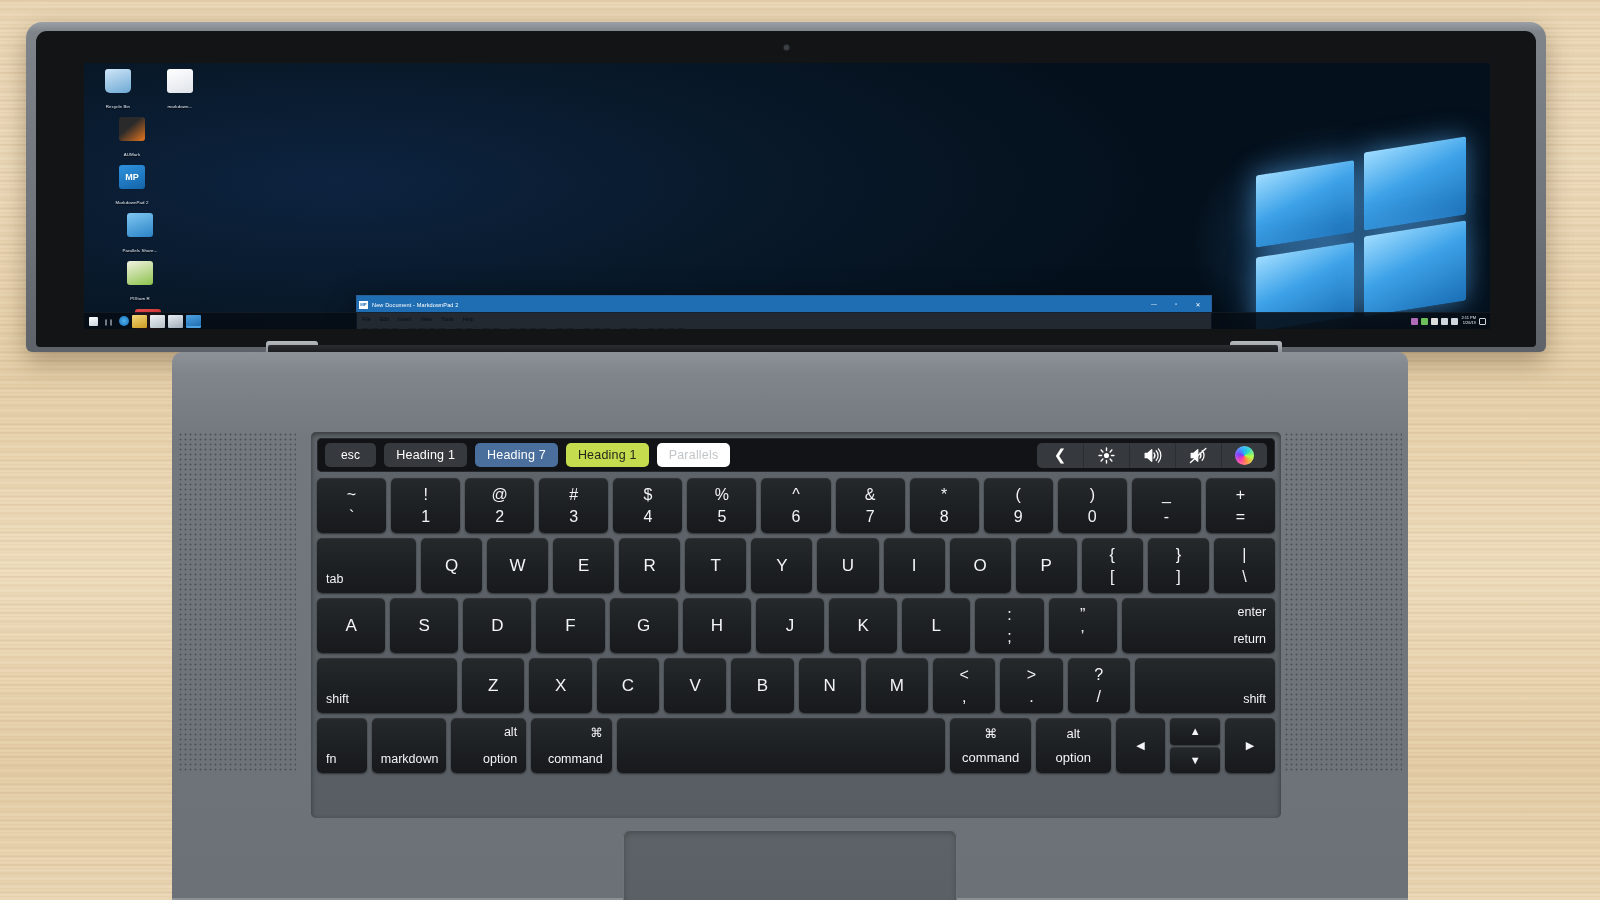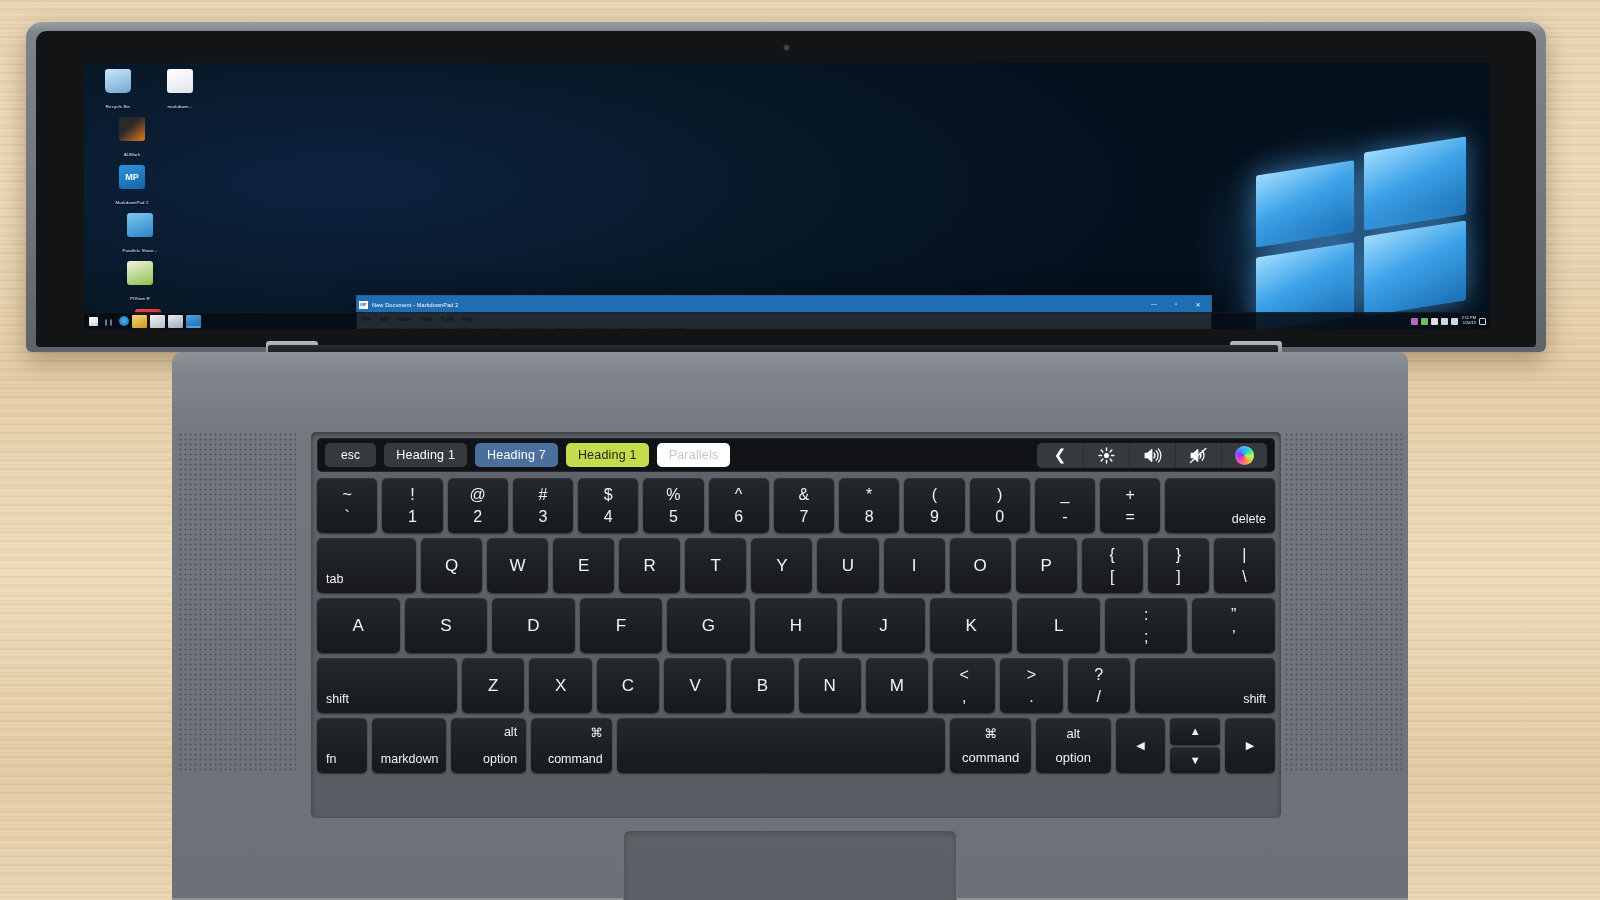--- a/index.html
+++ b/index.html
@@ -483,23 +483,20 @@
               <span class="up">_</span>
               <span class="lo">-</span>
             </span>
           </div>
         <div class="key">
             <span class="dual">
               <span class="up">+</span>
               <span class="lo">=</span>
             </span>
           </div>
-        <div class="key w-18">
-            <span class="br">delete</span>
-          </div>
       </div>
 
       <div class="krow">
         <div class="key w-16">
             <span class="bl">tab</span>
           </div>
         <div class="key">
             <span class="c">Q</span>
           </div>
         <div class="key">
@@ -582,20 +579,24 @@
               <span class="up">:</span>
               <span class="lo">;</span>
             </span>
           </div>
         <div class="key">
             <span class="dual">
               <span class="up">”</span>
               <span class="lo">’</span>
             </span>
           </div>
+        <div class="key w-22">
+          <span class="tr">enter</span>
+          <span class="br">return</span>
+        </div>
       </div>
 
       <div class="krow">
         <div class="key w-22">
             <span class="bl">shift</span>
           </div>
         <div class="key">
             <span class="c">Z</span>
           </div>
         <div class="key">

